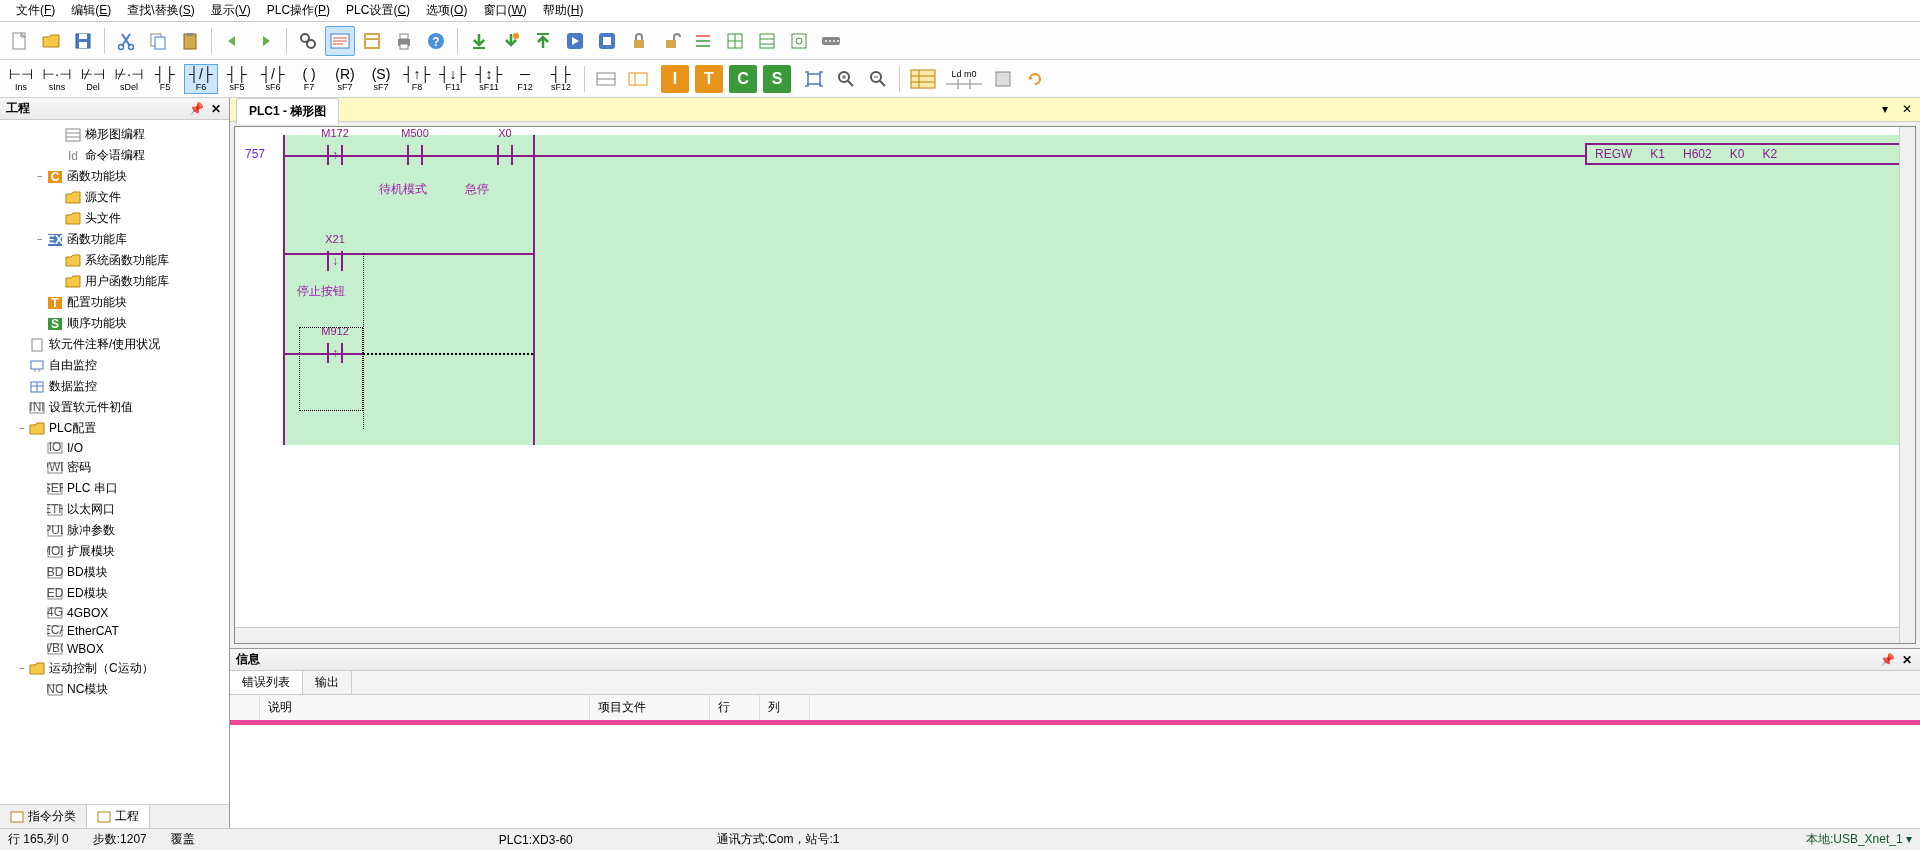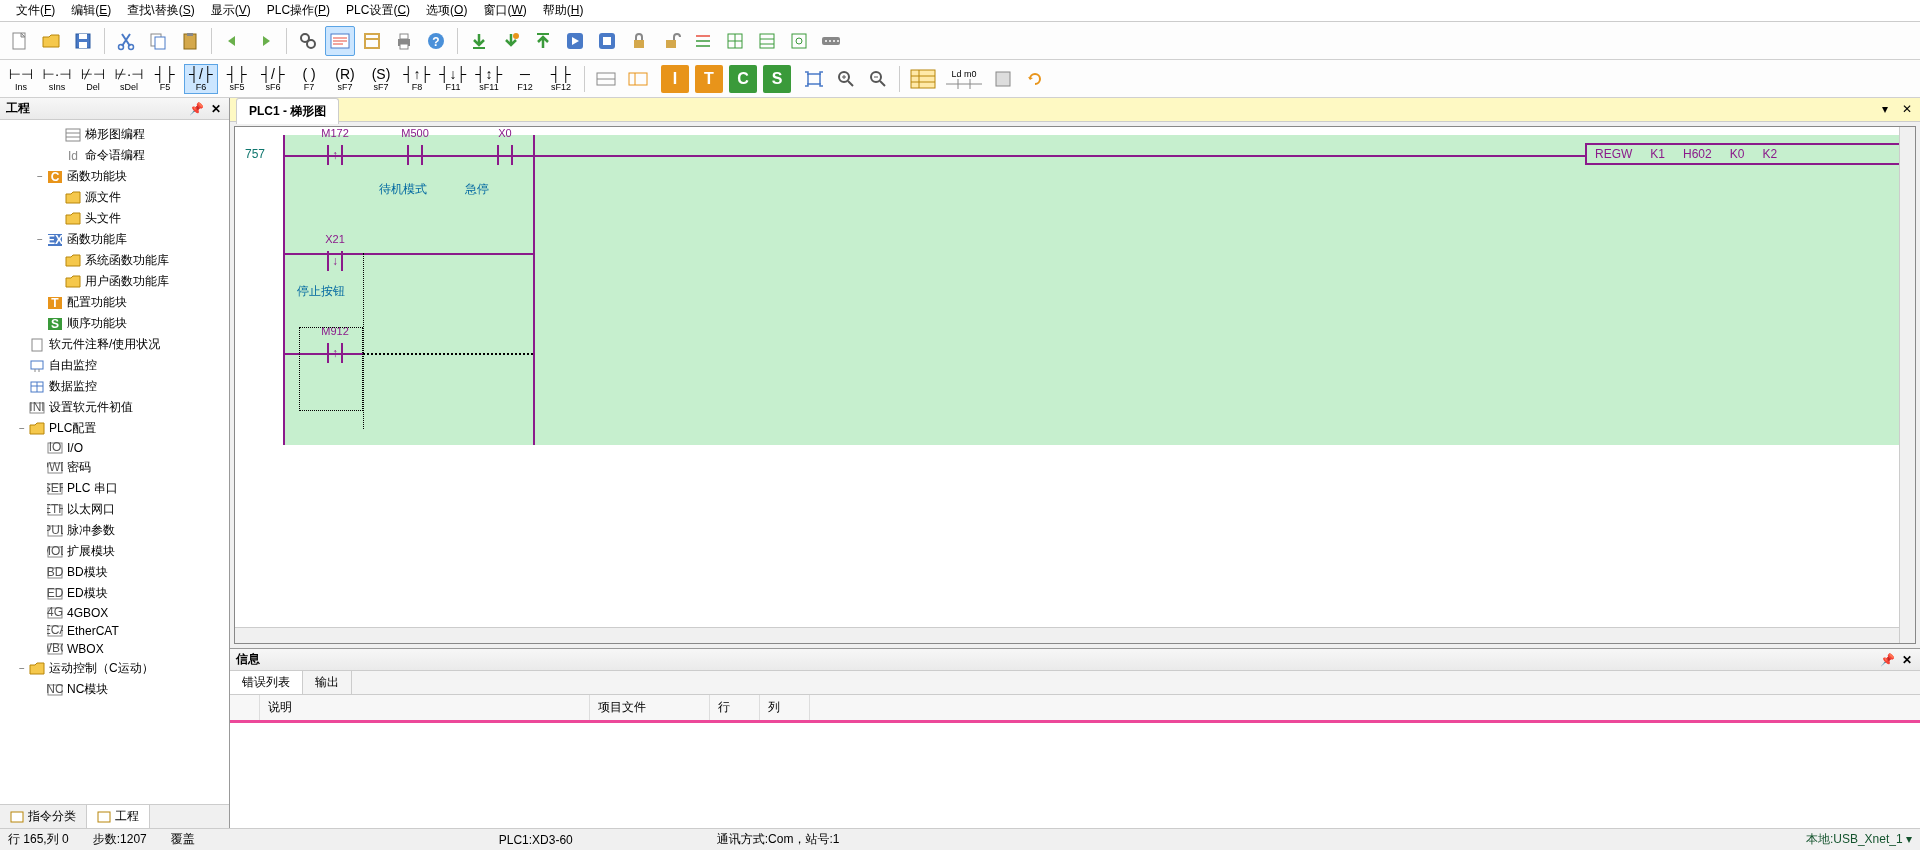--- a/index.html
+++ b/index.html
@@ -38,43 +38,43 @@
 .tree-tab { padding: 3px 10px; border-right: 1px solid #ccc; cursor: pointer; display: flex; align-items: center; gap: 4px; }
 .tree-tab.active { background: #fff; }
 
 .editor-area { flex: 1; display: flex; flex-direction: column; }
 .tab-strip { display: flex; background: #fef9c3; border-bottom: 1px solid #ccc; height: 24px; align-items: flex-start; padding-left: 6px; position: relative; }
 .doc-tab { padding: 4px 12px; background: #fff; border: 1px solid #ccc; border-bottom: none; border-radius: 3px 3px 0 0; font-weight: bold; cursor: pointer; }
 .tab-strip-ctrls { position: absolute; right: 6px; top: 4px; display: flex; gap: 8px; }
 
 .ladder-canvas { flex: 1; background: #fff; overflow: auto; position: relative; border: 1px solid #888; margin: 4px; }
 .ladder-inner { position: relative; background: #c6efce; margin: 8px 8px 8px 48px; min-height: 310px; }
-.rung-num { position: absolute; left: -42px; top: 12px; color: #0f766e; background: #fff; padding: 0 4px; }
+.rung-num { position: absolute; left: -42px; top: 12px; color: #6d28d9; background: #fff; padding: 0 4px; }
 .rail-left { position: absolute; left: 0; top: 0; bottom: 0; width: 2px; background: #8b1a8b; }
 .rail-right { position: absolute; right: 0; top: 0; bottom: 0; width: 2px; background: #8b1a8b; }
 .hline { position: absolute; height: 2px; background: #8b1a8b; }
 .vline { position: absolute; width: 2px; background: #8b1a8b; }
 .contact { position: absolute; width: 24px; height: 20px; display: flex; align-items: center; justify-content: center; }
 .contact::before, .contact::after { content: ''; position: absolute; width: 2px; height: 20px; background: #8b1a8b; }
 .contact::before { left: 4px; }
 .contact::after { right: 4px; }
 .contact-lbl { position: absolute; top: -18px; font-size: 11px; color: #8b1a8b; white-space: nowrap; text-align: center; width: 60px; left: -18px; }
 .contact-arrow { position: absolute; font-size: 12px; color: #8b1a8b; }
-.comment { position: absolute; color: #0369a1; font-size: 12px; }
+.comment { position: absolute; color: #a21caf; font-size: 12px; }
 .output-box { position: absolute; border: 2px solid #8b1a8b; padding: 2px 8px; color: #8b1a8b; font-size: 11px; background: #c6efce; display: flex; gap: 18px; }
 .dotted-box { position: absolute; border: 1px dotted #000; }
 .scrollbar-v { position: absolute; right: 0; top: 0; bottom: 0; width: 16px; background: #f0f0f0; border-left: 1px solid #ccc; }
 .scrollbar-h { position: absolute; left: 0; right: 16px; bottom: 0; height: 16px; background: #f0f0f0; border-top: 1px solid #ccc; }
 
 .info-panel { height: 180px; border-top: 1px solid #999; display: flex; flex-direction: column; }
 .info-tabs { display: flex; background: #f4f4f4; border-bottom: 1px solid #ccc; }
 .info-tab { padding: 3px 12px; border-right: 1px solid #ccc; cursor: pointer; }
 .info-tab.active { background: #fff; }
 .info-table { flex: 1; background: #fff; overflow: auto; }
-.info-header { display: flex; background: #f7f7f7; border-bottom: 3px solid #ec4899; }
+.info-header { display: flex; background: #f7f7f7; border-bottom: 5px solid #ec4899; }
 .info-col { padding: 4px 8px; border-right: 1px solid #ddd; }
 
 .statusbar { height: 22px; background: #f0f0f0; border-top: 1px solid #ccc; display: flex; align-items: center; padding: 0 8px; gap: 24px; }
 .status-item { white-space: nowrap; }
 .status-right { margin-left: auto; color: #14532d; }
 
 svg { display: block; }
 </style>
 </head>
 <body>

